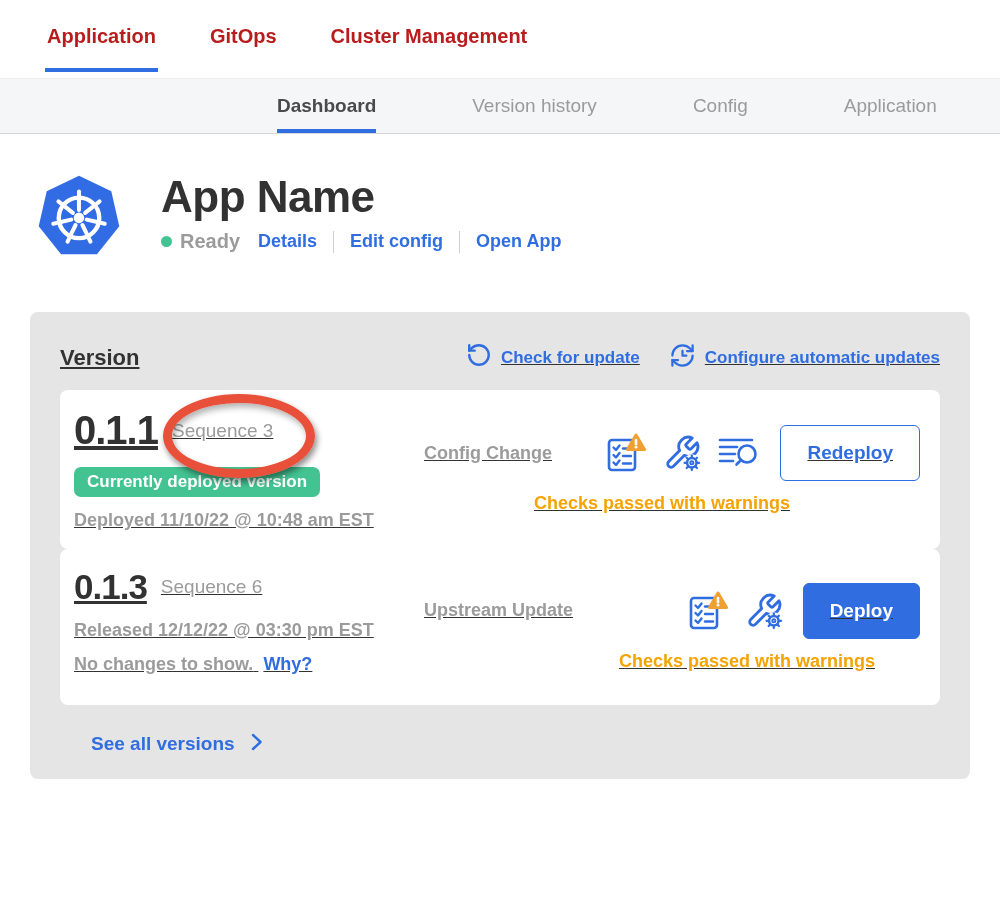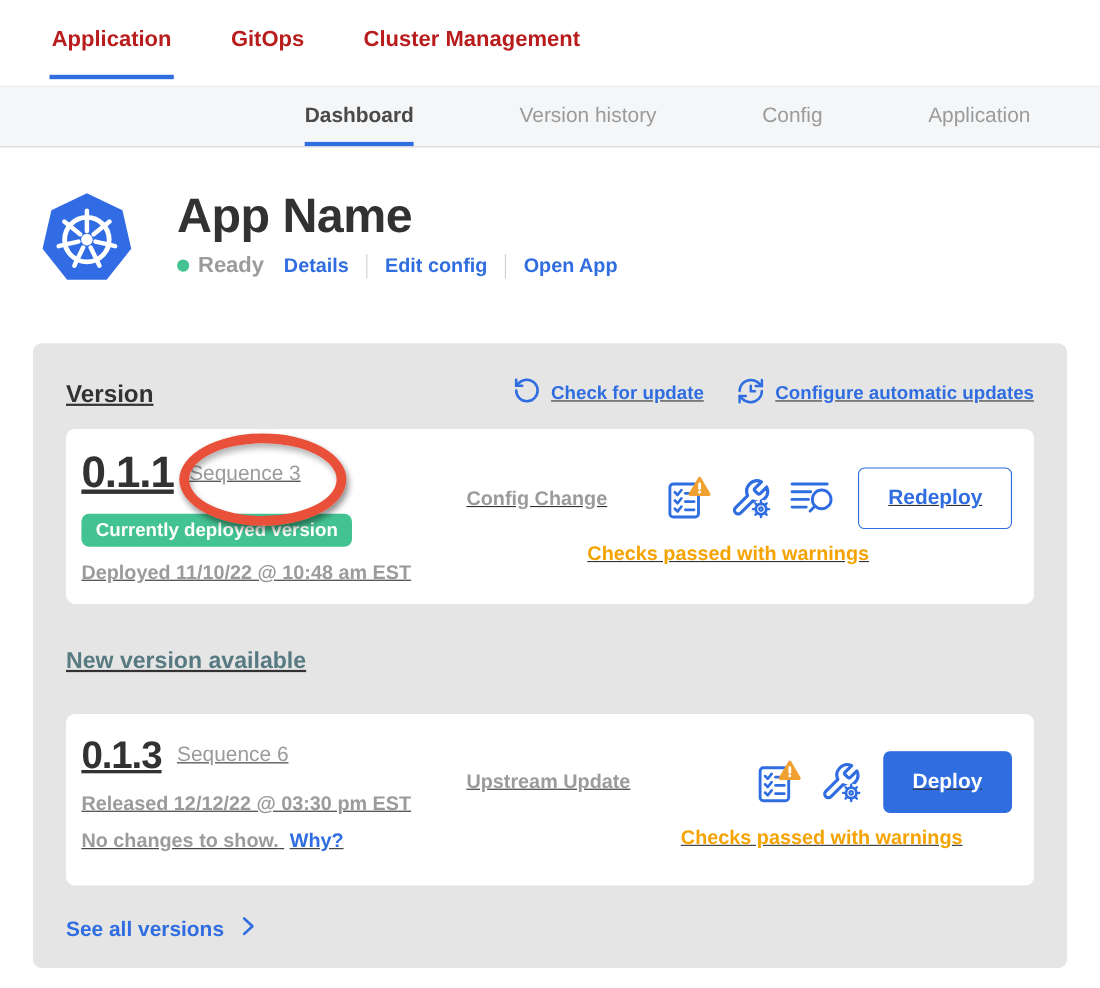--- a/index.html
+++ b/index.html
@@ -58,22 +58,22 @@
   .icon-group span { display: inline-flex; cursor: pointer; }
   .btn { font-family: "Liberation Sans", sans-serif; font-size: 19px; font-weight: 700; border-radius: 6px;
     padding: 16px 26px; cursor: pointer; }
   .btn.outline { background: #fff; color: #2f6de0; border: 1.5px solid #2f6de0; }
   .btn.solid { background: #2f6de0; color: #fff; border: 1.5px solid #2f6de0; }
   .vr-warning { margin-top: 12px; text-align: center; font-size: 18px; font-weight: 700; color: #f5a300; }
   .vr-warning.shift { padding-left: 170px; }
 
   .new-version-heading { margin: 40px 0 36px 0; font-size: 21px; font-weight: 700; color: #577981; }
 
-  .see-all { display: inline-flex; align-items: flex-end; gap: 16px; margin-top: 28px; font-size: 19px;
-    font-weight: 700; color: #2f6de0; text-decoration: none; cursor: pointer; }
+  .see-all { display: inline-flex; align-items: flex-start; gap: 16px; margin-top: 28px; font-size: 19px;
+    font-weight: 700; color: #2f6de0; text-decoration: none; cursor: pointer; margin-left: 31px; }
 </style>
 </head>
 <body>
 
 <nav class="top-nav">
   <div class="top-nav-item active">Application</div>
   <div class="top-nav-item">GitOps</div>
   <div class="top-nav-item">Cluster Management</div>
 </nav>
 
@@ -211,21 +211,20 @@
               <line x1="23" y1="25" x2="18.5" y2="29.5" stroke="#2f6de0" stroke-width="2.6" stroke-linecap="round"></line>
             </svg>
           </span>
         </div>
         <button class="btn outline">Redeploy</button>
       </div>
       <div class="vr-warning">Checks passed with warnings</div>
     </div>
   </div>
 
-  <h3 class="new-version-heading">New version available</h3>
 
   
   <div class="version-row">
     <div class="vr-left">
       <div class="ver-line">
         <span class="ver-number small">0.1.3</span>
         <span class="ver-seq">Sequence 6</span>
       </div>
       <div class="ver-meta">Released 12/12/22 @ 03:30 pm EST</div>
       <div class="ver-meta">

